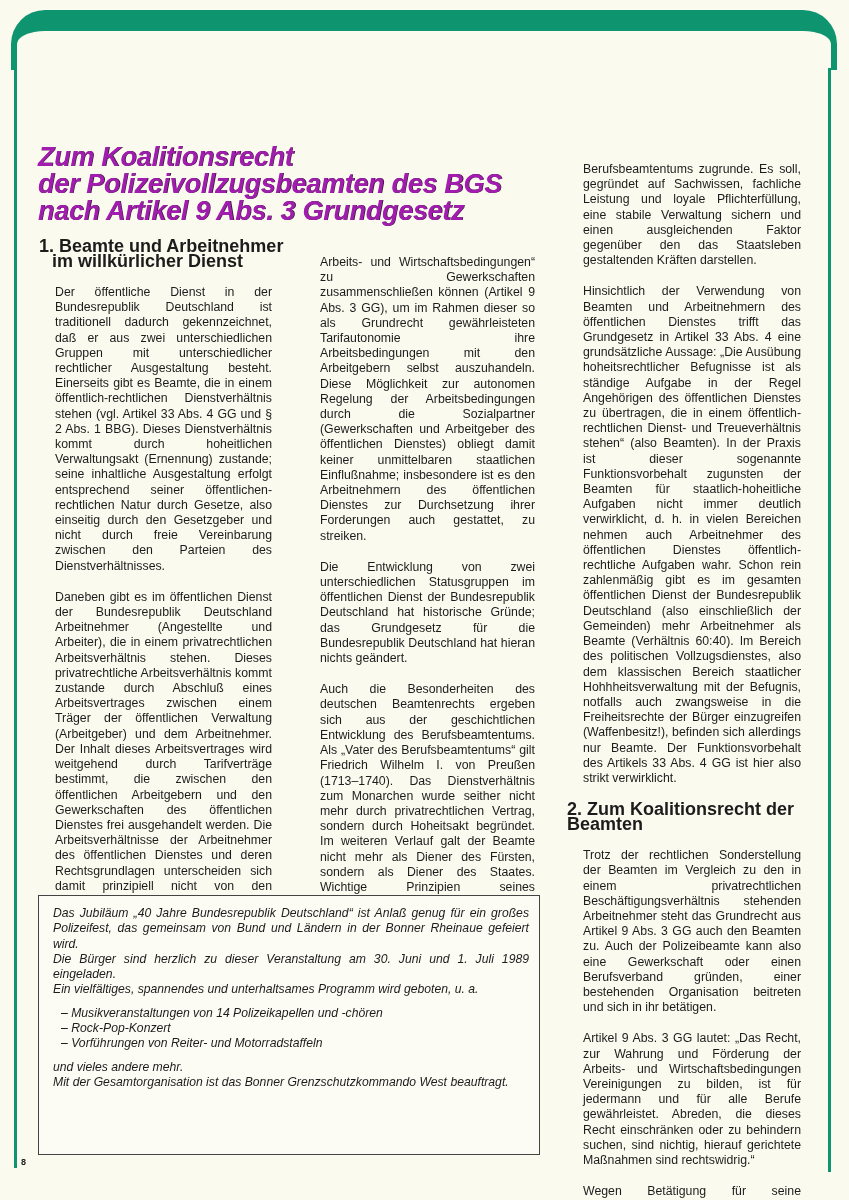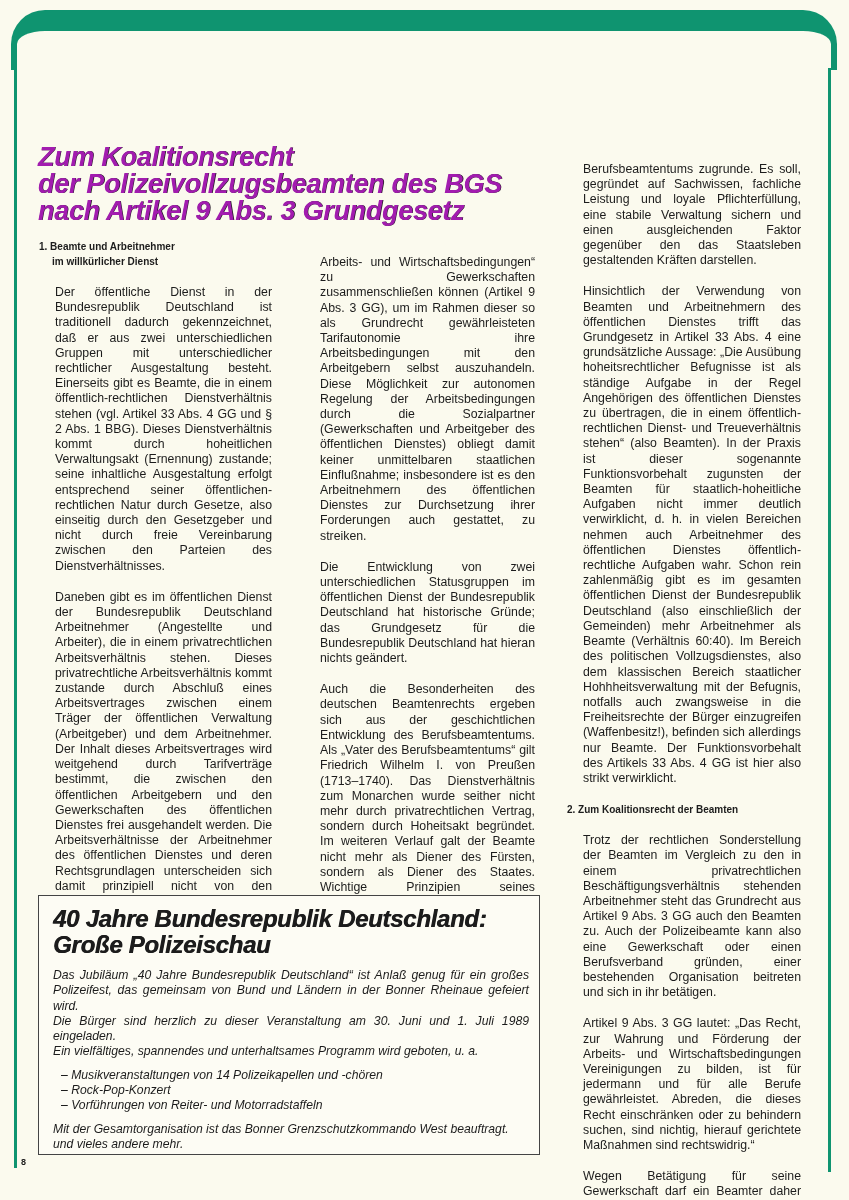--- a/index.html
+++ b/index.html
@@ -41,21 +41,21 @@
     position: absolute; font-size: 12.3px; line-height: 15.2px; text-align: justify;
     hyphens: none;
   }
   .col p { margin: 16px; }
   .col p + p { margin-top: 0; }
   .col p.gap { margin-top: 4px; }
   .col-1 { left: 39px; top: 239px; width: 249px; }
   .col-2 { left: 304px; top: 239px; width: 247px; }
   .col-3 { left: 567px; top: 146px; width: 250px; }
   .section-heading {
-    font-weight: bold; font-size: 10px; line-height: 15px; text-align: left; margin: 0 0 7px 0;
+    font-weight: bold; font-size: 18px; line-height: 15px; text-align: left; margin: 0 0 7px 0;
   }
   .section-heading .indent { display: block; padding-left: 13px; }
   .col-3 .section-heading { margin-top: 16px; margin-bottom: 8px; }
   .box {
     position: absolute; left: 38px; top: 895px; width: 502px; height: 260px;
     border: 1px solid #444; box-sizing: border-box; background: #fdfcf4;
     padding: 10px 10px 0 14px;
   }
   .box-title {
     font-size: 24px; line-height: 26px; font-weight: bold; font-style: italic;
@@ -101,31 +101,27 @@
   <p>Berufsbeamtentums zugrunde. Es soll, gegründet auf Sachwissen, fachliche Leistung und loyale Pflichterfüllung, eine stabile Verwaltung sichern und einen ausgleichenden Faktor gegenüber den das Staatsleben gestaltenden Kräften darstellen.</p>
   <p>Hinsichtlich der Verwendung von Beamten und Arbeitnehmern des öffentlichen Dienstes trifft das Grundgesetz in Artikel 33 Abs. 4 eine grundsätzliche Aussage: „Die Ausübung hoheitsrechtlicher Befugnisse ist als ständige Aufgabe in der Regel Angehörigen des öffentlichen Dienstes zu übertragen, die in einem öffentlich-rechtlichen Dienst- und Treueverhältnis stehen“ (also Beamten). In der Praxis ist dieser sogenannte Funktionsvorbehalt zugunsten der Beamten für staatlich-hoheitliche Aufgaben nicht immer deutlich verwirklicht, d. h. in vielen Bereichen nehmen auch Arbeitnehmer des öffentlichen Dienstes öffentlich-rechtliche Aufgaben wahr. Schon rein zahlenmäßig gibt es im gesamten öffentlichen Dienst der Bundesrepublik Deutschland (also einschließlich der Gemeinden) mehr Arbeitnehmer als Beamte (Verhältnis 60:40). Im Bereich des politischen Vollzugsdienstes, also dem klassischen Bereich staatlicher Hohhheitsverwaltung mit der Befugnis, notfalls auch zwangsweise in die Freiheitsrechte der Bürger einzugreifen (Waffenbesitz!), befinden sich allerdings nur Beamte. Der Funktionsvorbehalt des Artikels 33 Abs. 4 GG ist hier also strikt verwirklicht.</p>
   <div class="section-heading">2. Zum Koalitionsrecht der Beamten</div>
   <p>Trotz der rechtlichen Sonderstellung der Beamten im Vergleich zu den in einem privatrechtlichen Beschäftigungsverhältnis stehenden Arbeitnehmer steht das Grundrecht aus Artikel 9 Abs. 3 GG auch den Beamten zu. Auch der Polizeibeamte kann also eine Gewerkschaft oder einen Berufsverband gründen, einer bestehenden Organisation beitreten und sich in ihr betätigen.</p>
   <p class="gap">Artikel 9 Abs. 3 GG lautet: „Das Recht, zur Wahrung und Förderung der Arbeits- und Wirtschaftsbedingungen Vereinigungen zu bilden, ist für jedermann und für alle Berufe gewährleistet. Abreden, die dieses Recht einschränken oder zu behindern suchen, sind nichtig, hierauf gerichtete Maßnahmen sind rechtswidrig.“</p>
   <p class="gap">Wegen Betätigung für seine Gewerkschaft darf ein Beamter daher weder dienstlich gemaßregelt noch benachteiligt werden. Umgekehrt gilt natürlich auch die sogenannte negative Koalitionsfreiheit: Aus der Vereinigungsfreiheit des Artikels 9 GG ergibt sich auch das Recht, den Gewerkschaften fernzubleiben.</p>
   <p>Die zahlenmäßig größten Organisationen, in denen sich Beamte zusammenge-</p>
 </div>
 
 <div class="box">
-  <div class="box-title">
-    <div>40 Jahre Bundesrepublik Deutschland:</div>
-    <div>Große Polizeischau</div>
-  </div>
   <div class="box-body">
     <p>Das Jubiläum „40 Jahre Bundesrepublik Deutschland“ ist Anlaß genug für ein großes Polizeifest, das gemeinsam von Bund und Ländern in der Bonner Rheinaue gefeiert wird.</p>
     <p>Die Bürger sind herzlich zu dieser Veranstaltung am 30. Juni und 1. Juli 1989 eingeladen.</p>
     <p>Ein vielfältiges, spannendes und unterhaltsames Programm wird geboten, u. a.</p>
     <ul>
       <li>Musikveranstaltungen von 14 Polizeikapellen und -chören</li>
       <li>Rock-Pop-Konzert</li>
       <li>Vorführungen von Reiter- und Motorradstaffeln</li>
     </ul>
+    <p>und vieles andere mehr.</p>
     <p>Mit der Gesamtorganisation ist das Bonner Grenzschutzkommando West beauftragt.</p>
-    <p>und vieles andere mehr.</p>
   </div>
 </div>
 
 <div class="page-number">8</div>
 
 </body></html>

